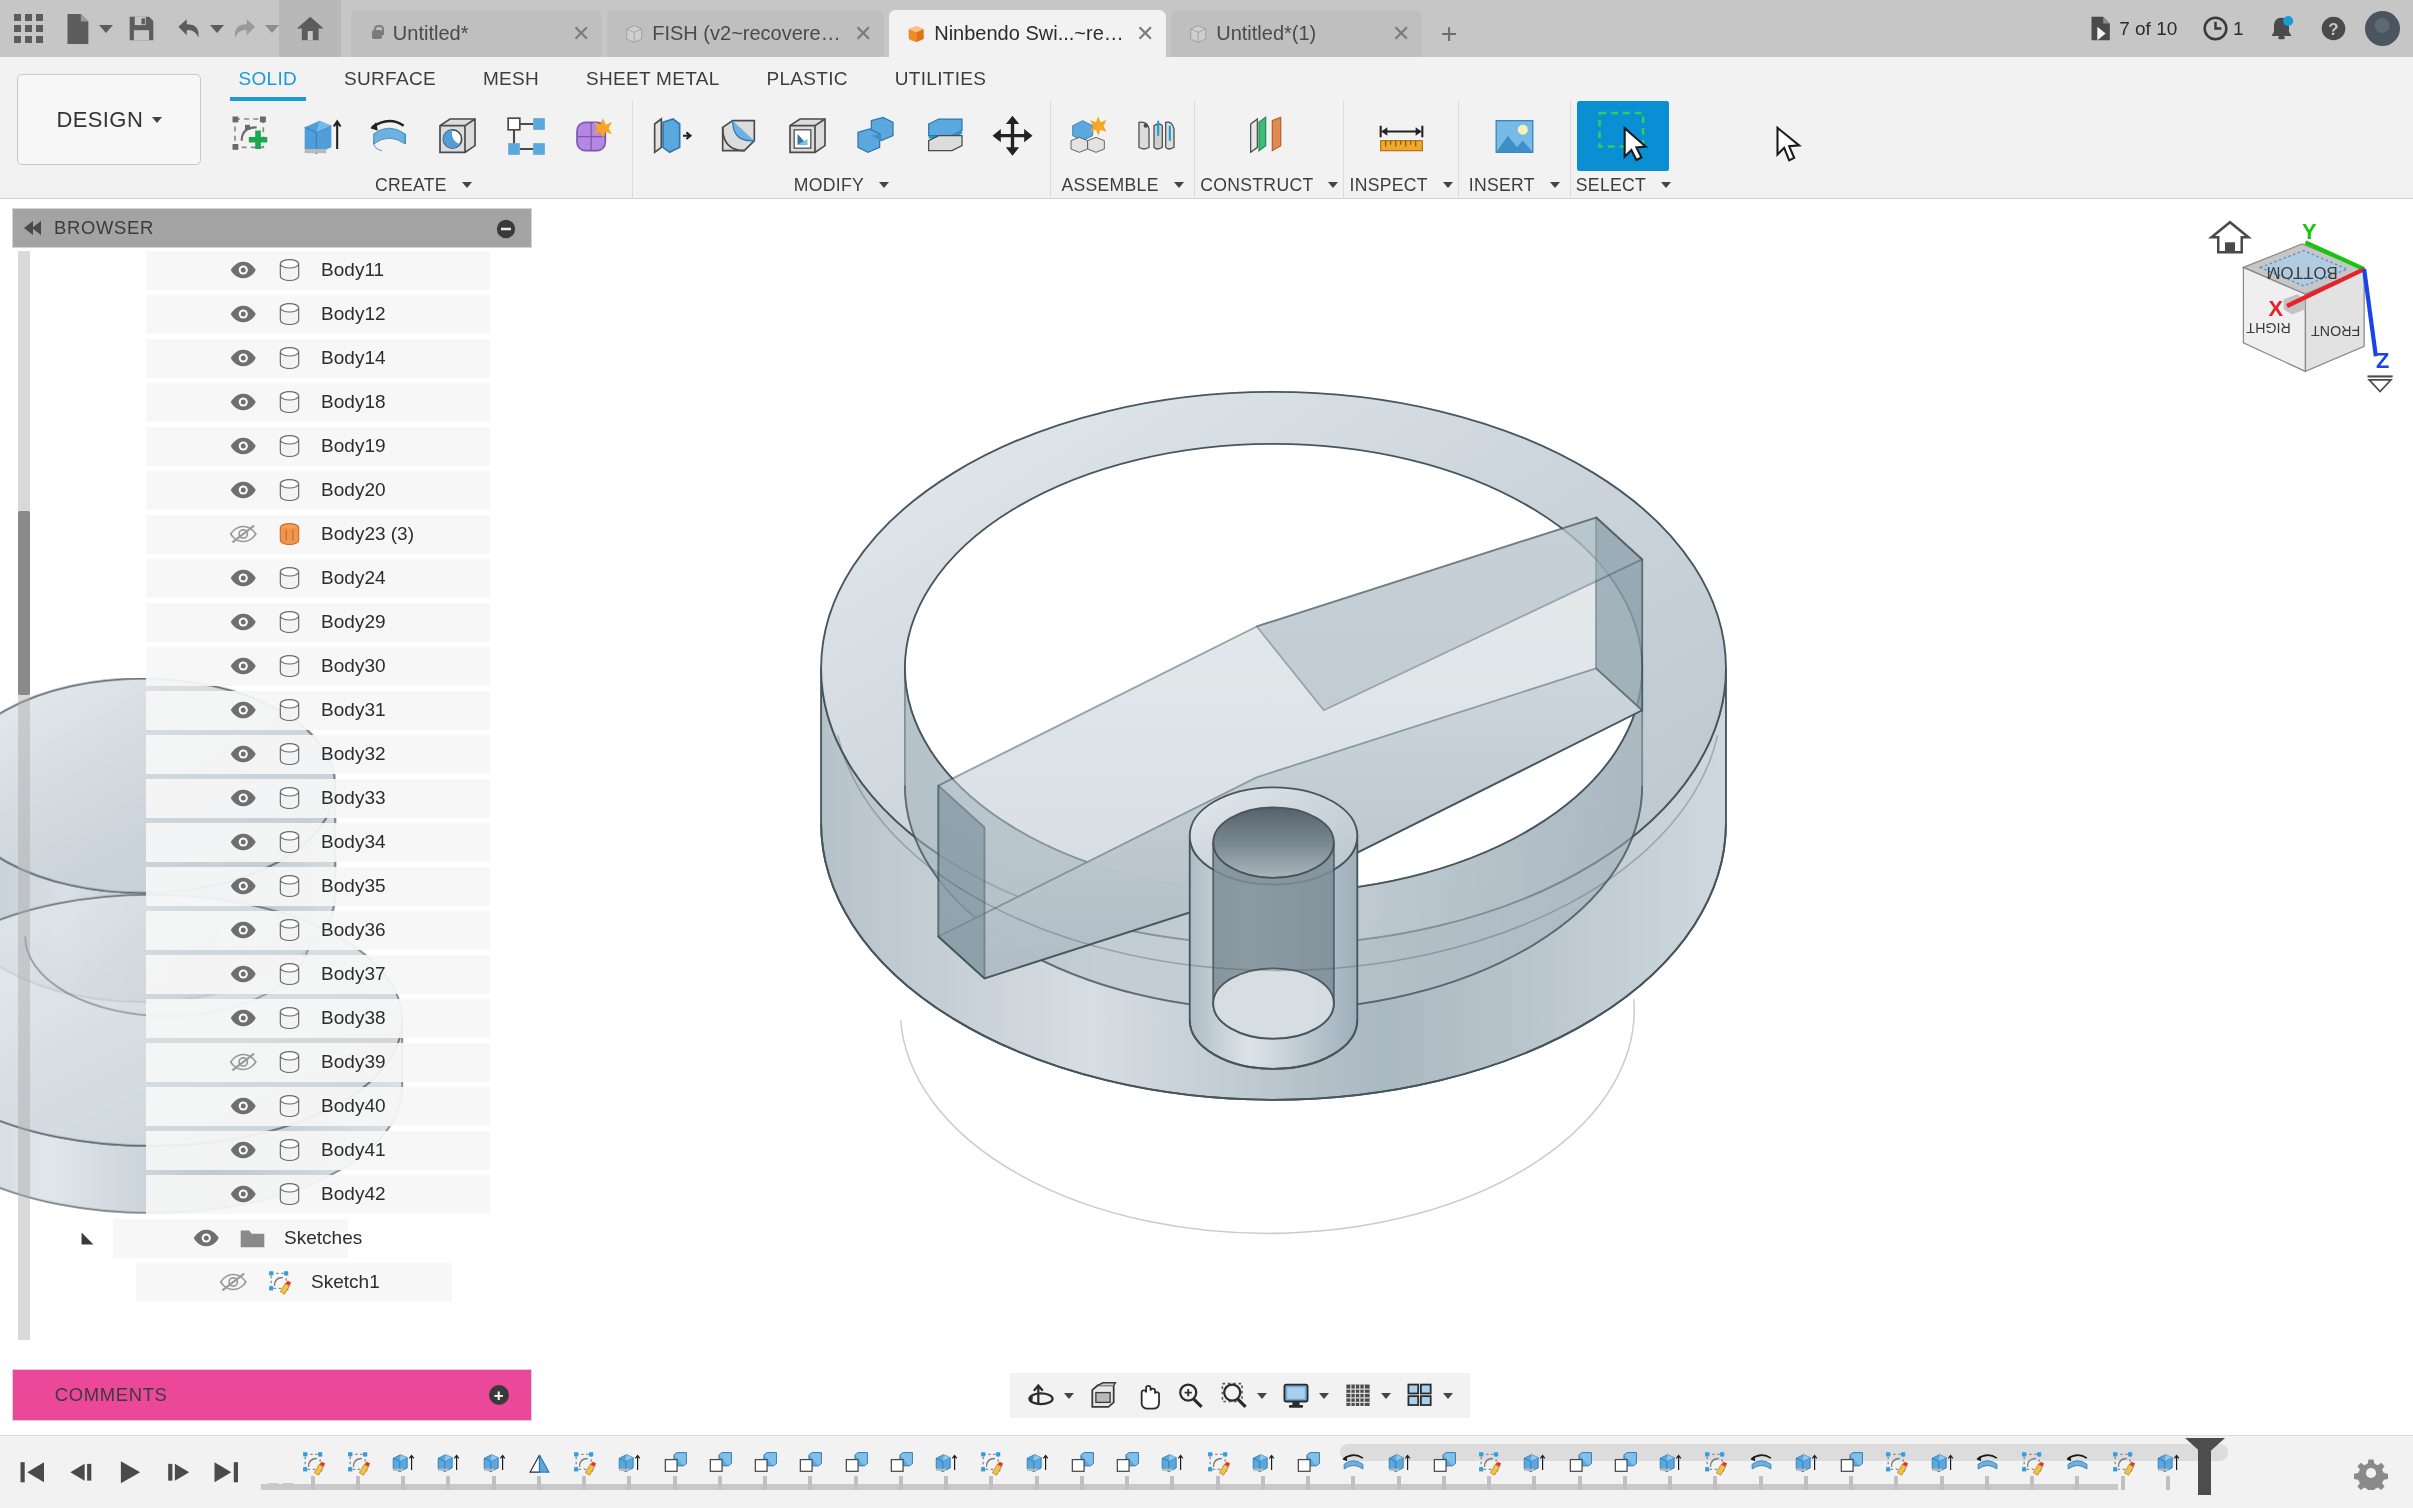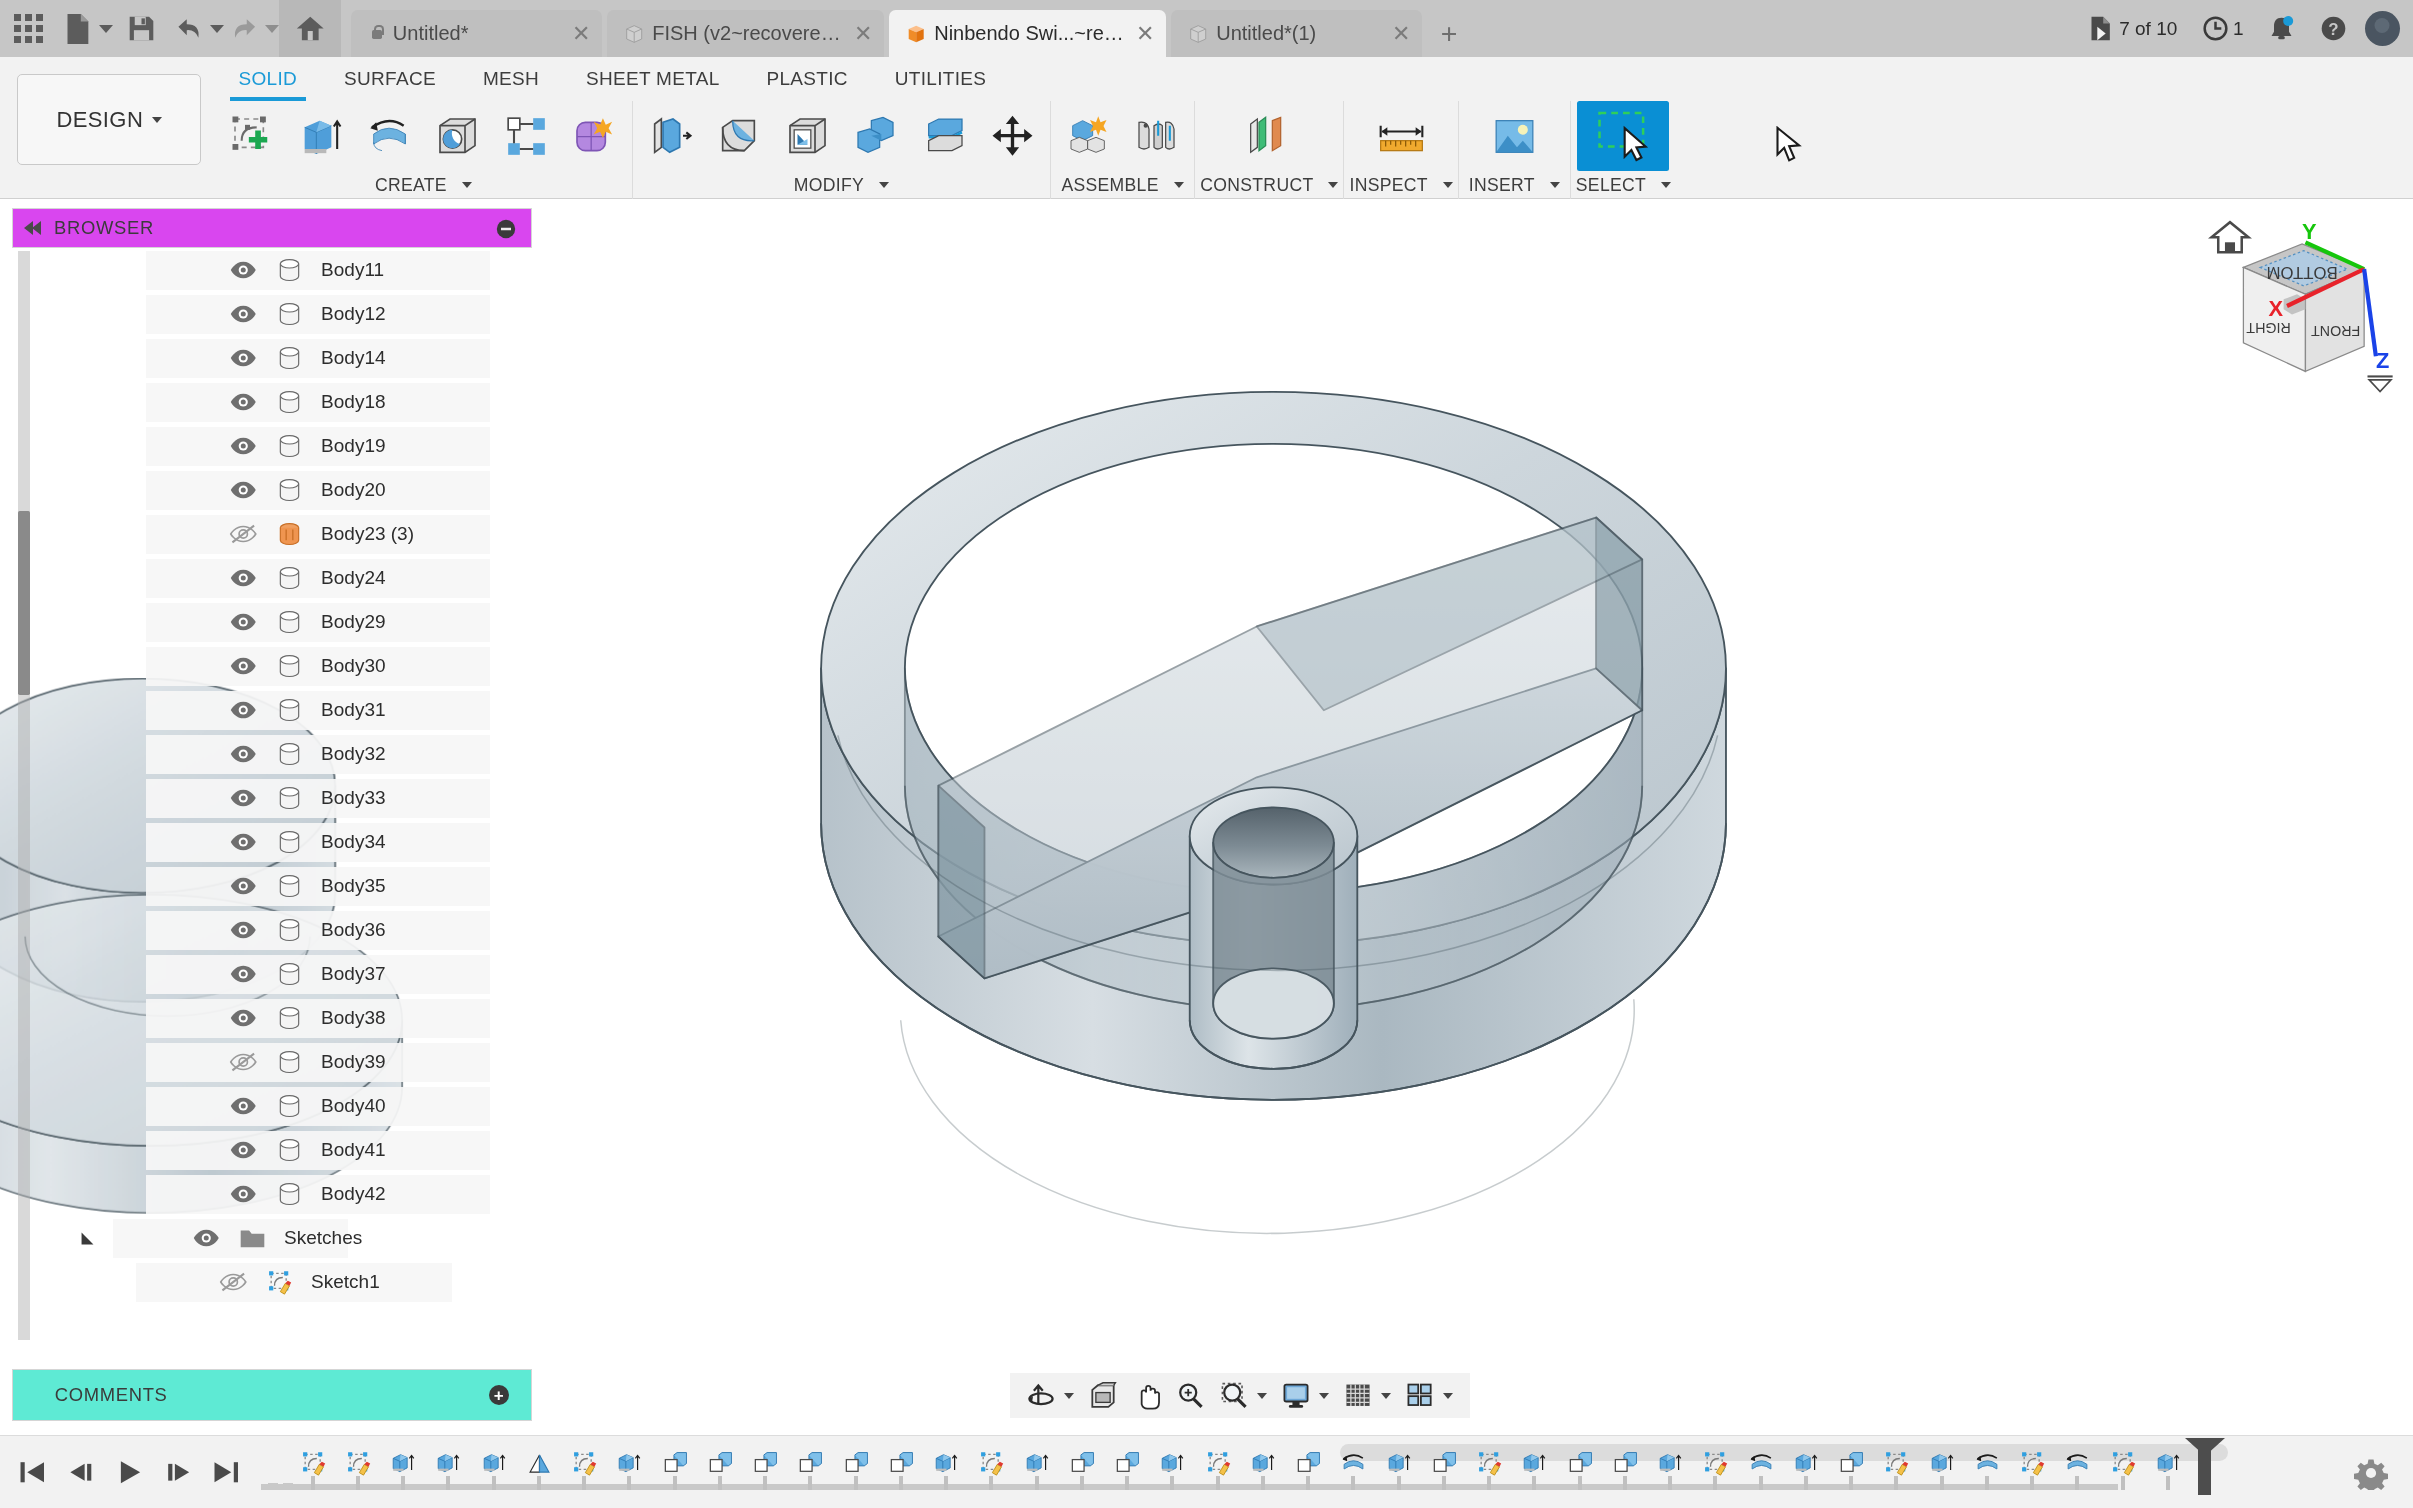--- a/index.html
+++ b/index.html
@@ -139,21 +139,21 @@
   #cad { position:absolute; left:0; top:0; width:2413px; height:1175px; }
 
   
   #browser {
     position:absolute; left:11.7px; top:208px;
     width: 520px; height: 1165px;
     z-index: 20;
     pointer-events:auto;
   }
   #browser-head {
-    height: 40px; background:#d946ef;
+    height: 40px; background:#a3a3a3;
     border:0.8px solid #d5d5d5;
     display:flex; align-items:center; gap:13.4px; padding-left:11.7px;
     position:relative;
   }
   #browser-head .ttl { font-size:18.4px; color:#3b3b3b; letter-spacing:0.7px; }
   .dbl-arrow { display:flex; }
   .tri-l {
     width:0;height:0;border-top:7.5px solid transparent;border-bottom:7.5px solid transparent;
     border-right:9.2px solid #4a4a4a;
   }
@@ -184,21 +184,21 @@
     position:absolute; left:18.4px; top:251px; width:11.7px; height:1089px;
     background: rgba(170,170,170,0.45); z-index:19;
   }
   #scrollthumb {
     position:absolute; left:18.4px; top:511px; width:11.7px; height:184px;
     background:#8a8a8a; border-radius:1.7px; z-index:19;
   }
 
   #comments {
     position:absolute; left:11.7px; top:1369px; width:520px; height:52px;
-    background:#5eead4; border:0.8px solid #d5d5d5;
+    background:#ec4899; border:0.8px solid #d5d5d5;
     display:flex; align-items:center; z-index:20;
   }
   #comments .ttl { font-size:18.4px; color:#3b3b3b; letter-spacing:0.7px; margin-left:42px; }
   #comments .plus-circle {
     margin-left:auto; margin-right:22px;
     width:20px;height:20px;border-radius:50%;background:#3a3a3a;
     display:flex;align-items:center;justify-content:center;
     color:#fff;font-size:17px;line-height:1;font-weight:700;
   }
 

